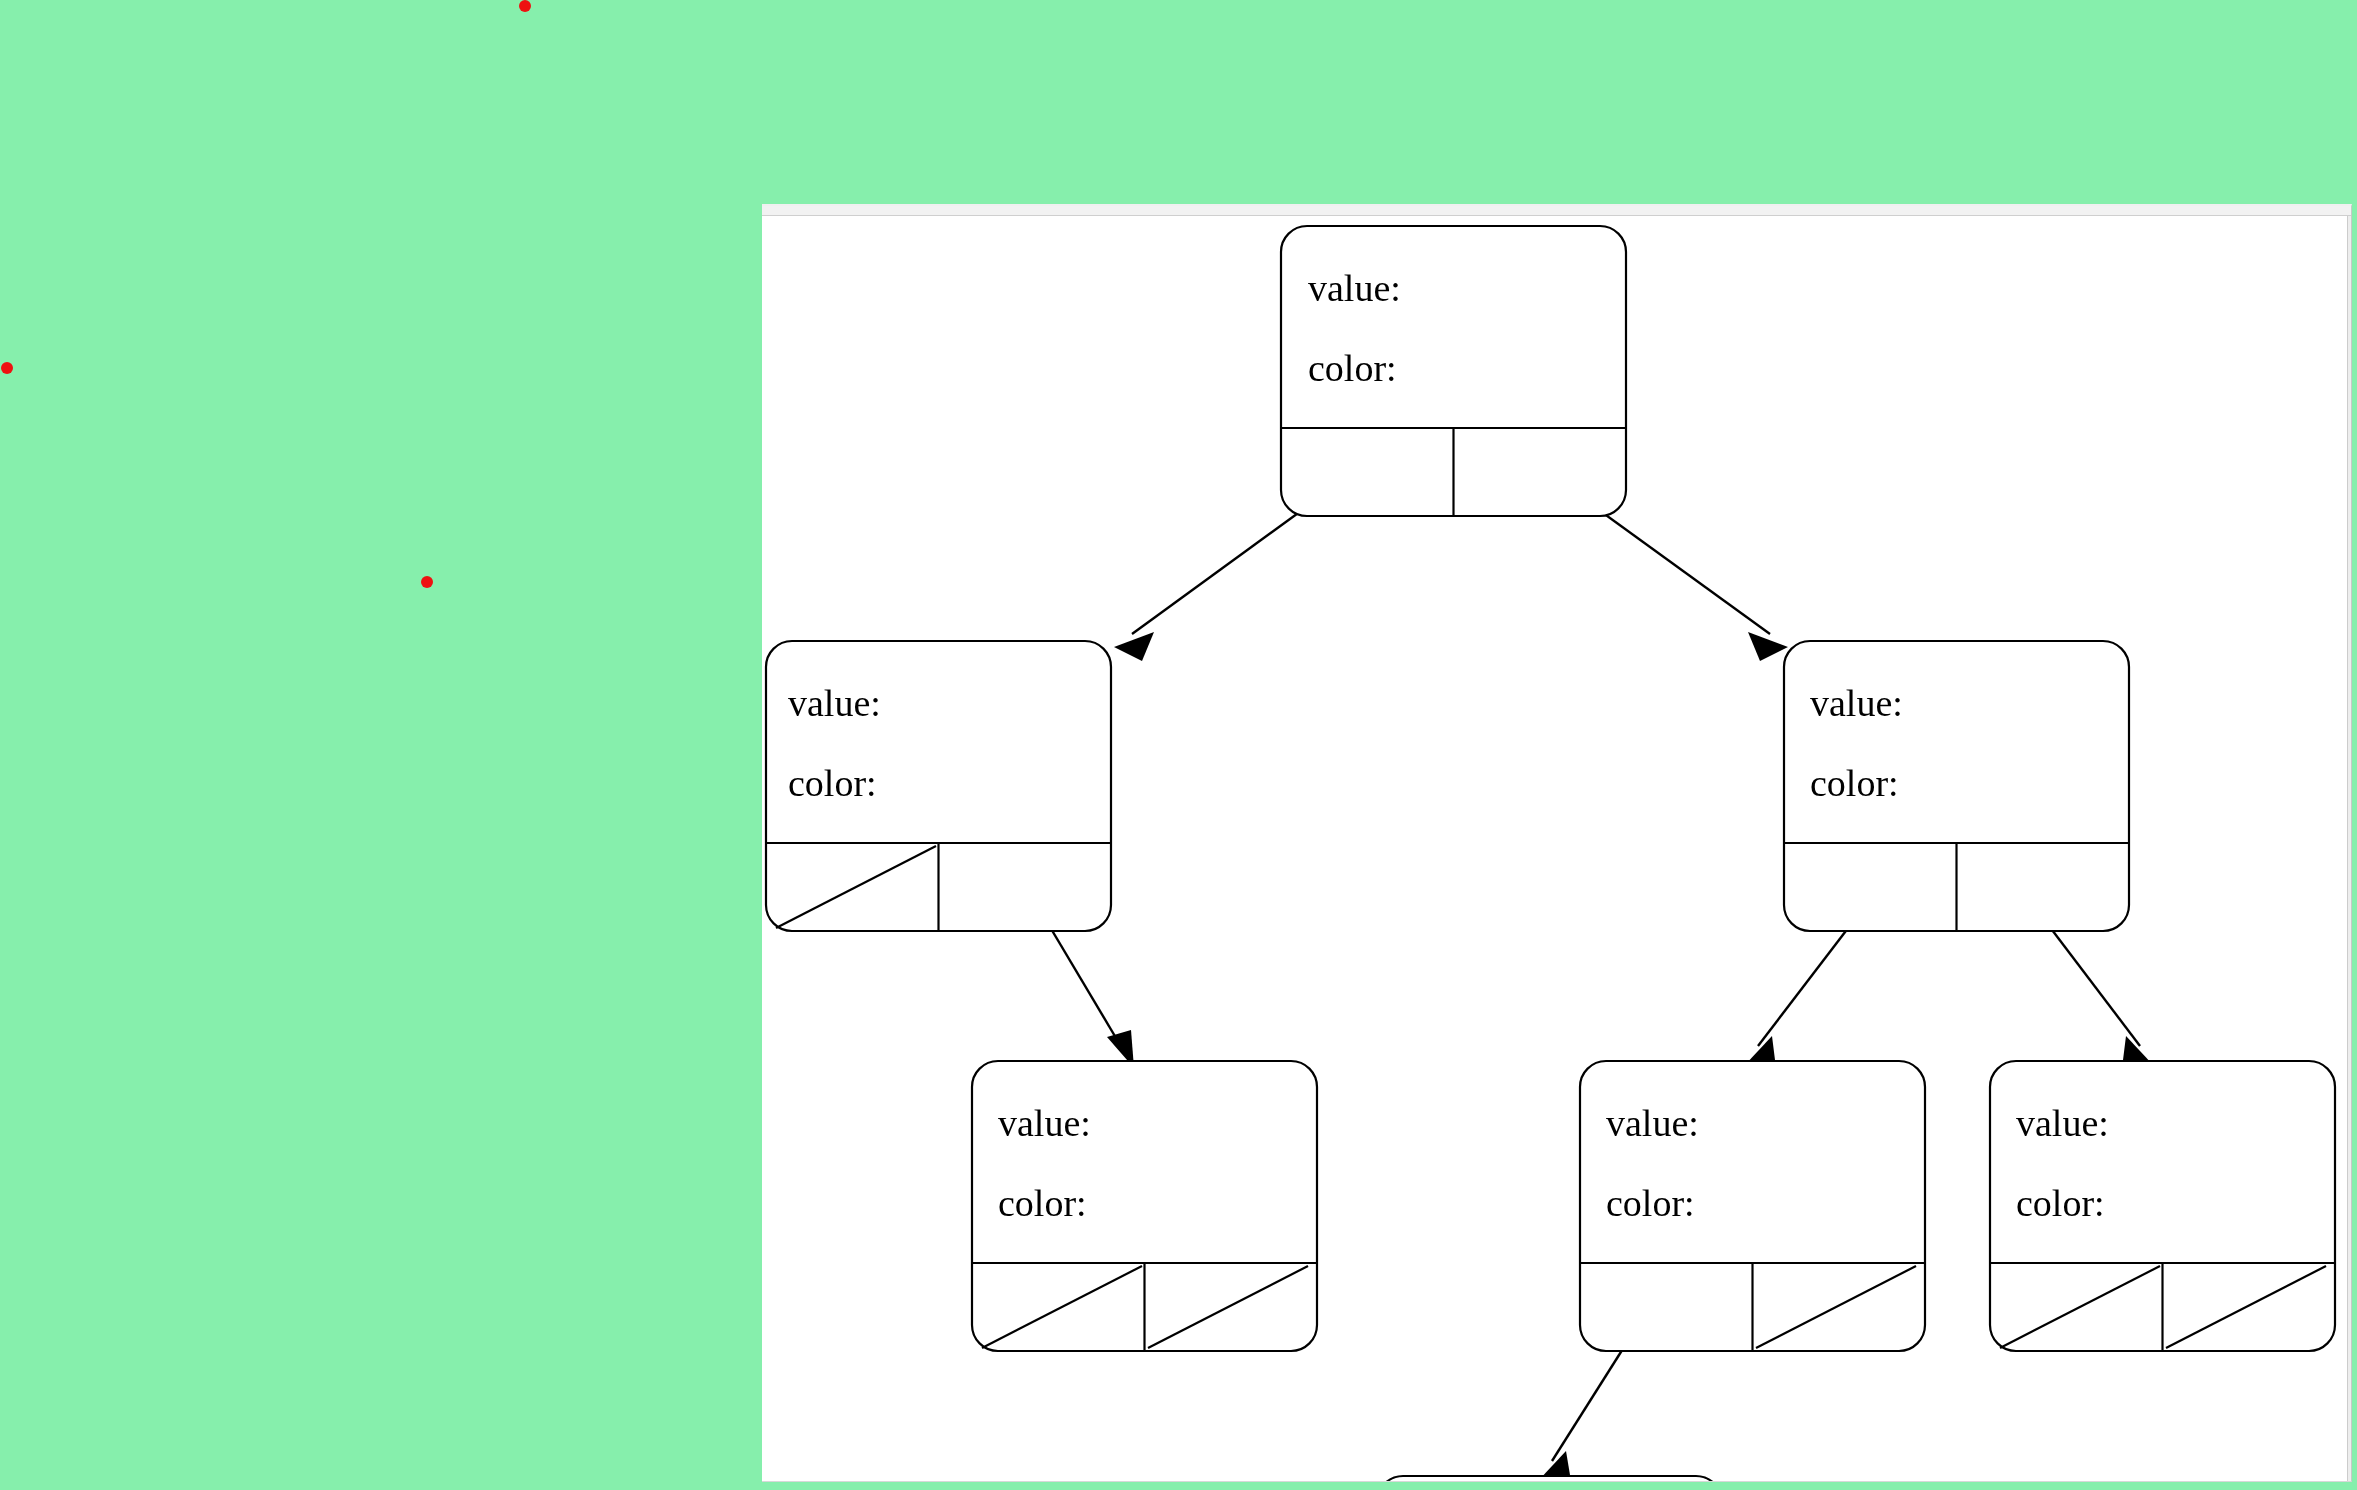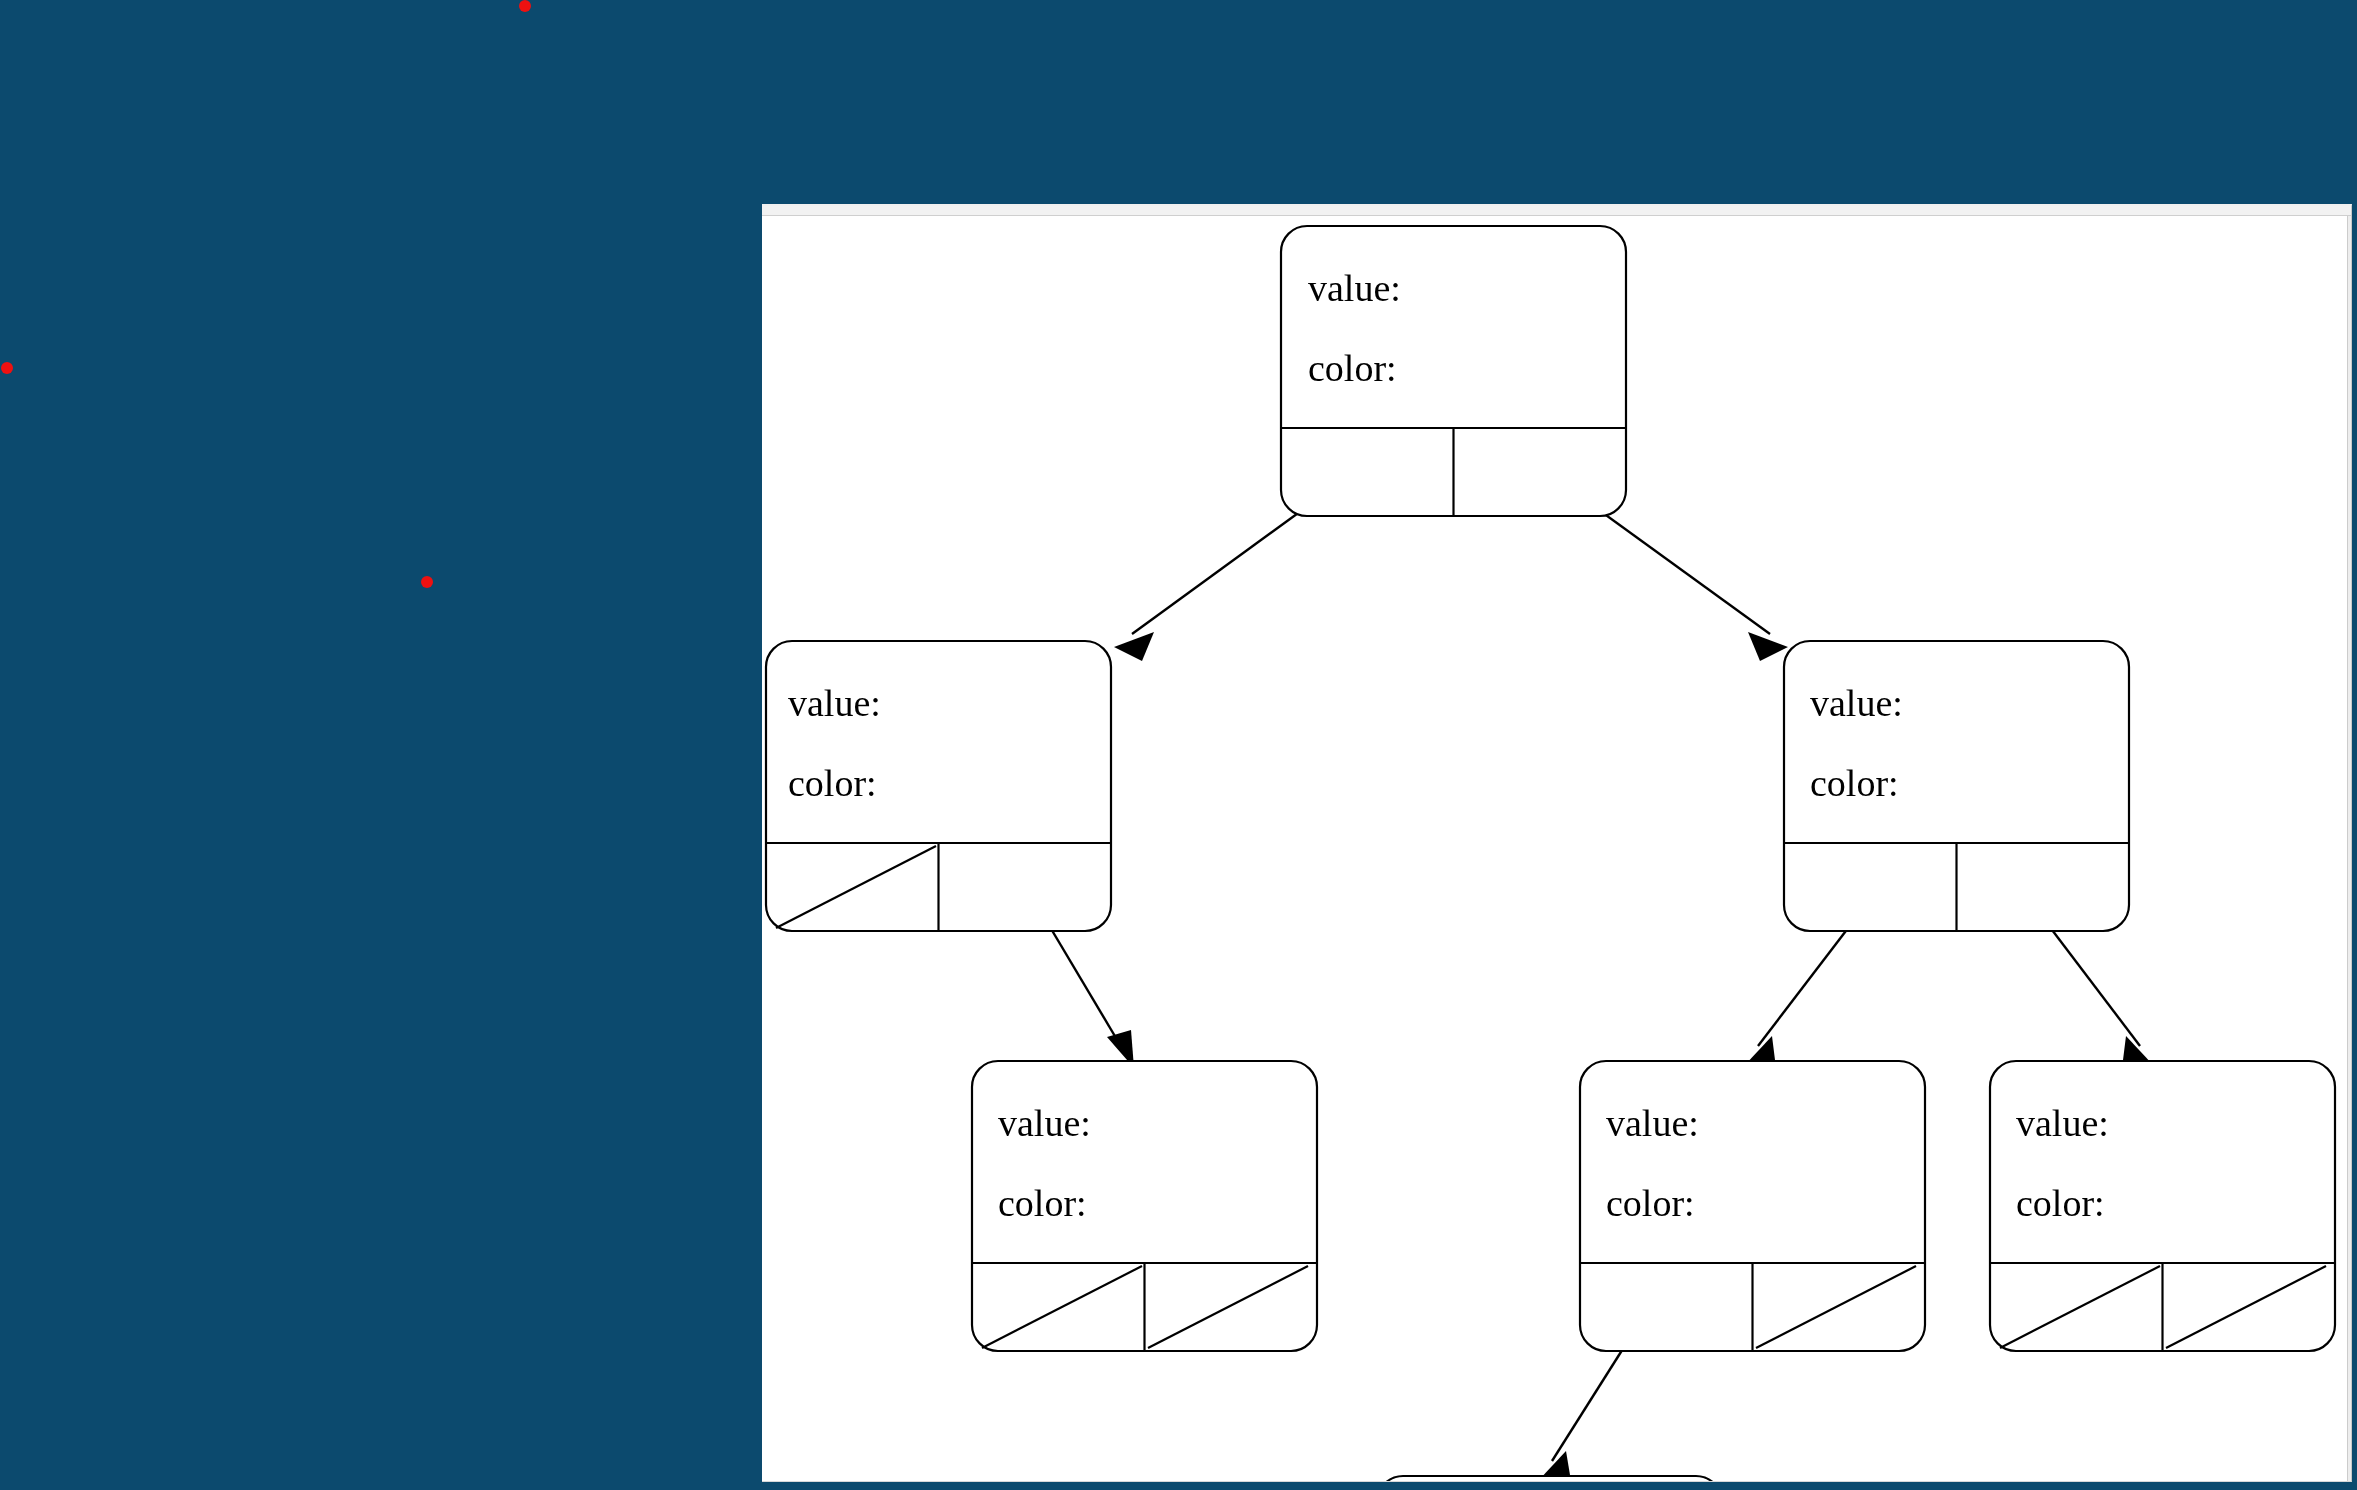--- a/index.html
+++ b/index.html
@@ -7,21 +7,21 @@
     padding: 0;
     background: #000000;
     width: 2357px;
     height: 1490px;
     overflow: hidden;
   }
   #root-canvas {
     position: relative;
     width: 2357px;
     height: 1490px;
-    background: #0c4a6e;
+    background: #86efac;
     font-family: "Liberation Serif", "DejaVu Serif", serif;
     text-align: center;
   }
   .cursor-dot {
     position: absolute;
     border-radius: 50%;
     background: #ee1111;
     pointer-events: none;
   }
   #diagram-panel {

